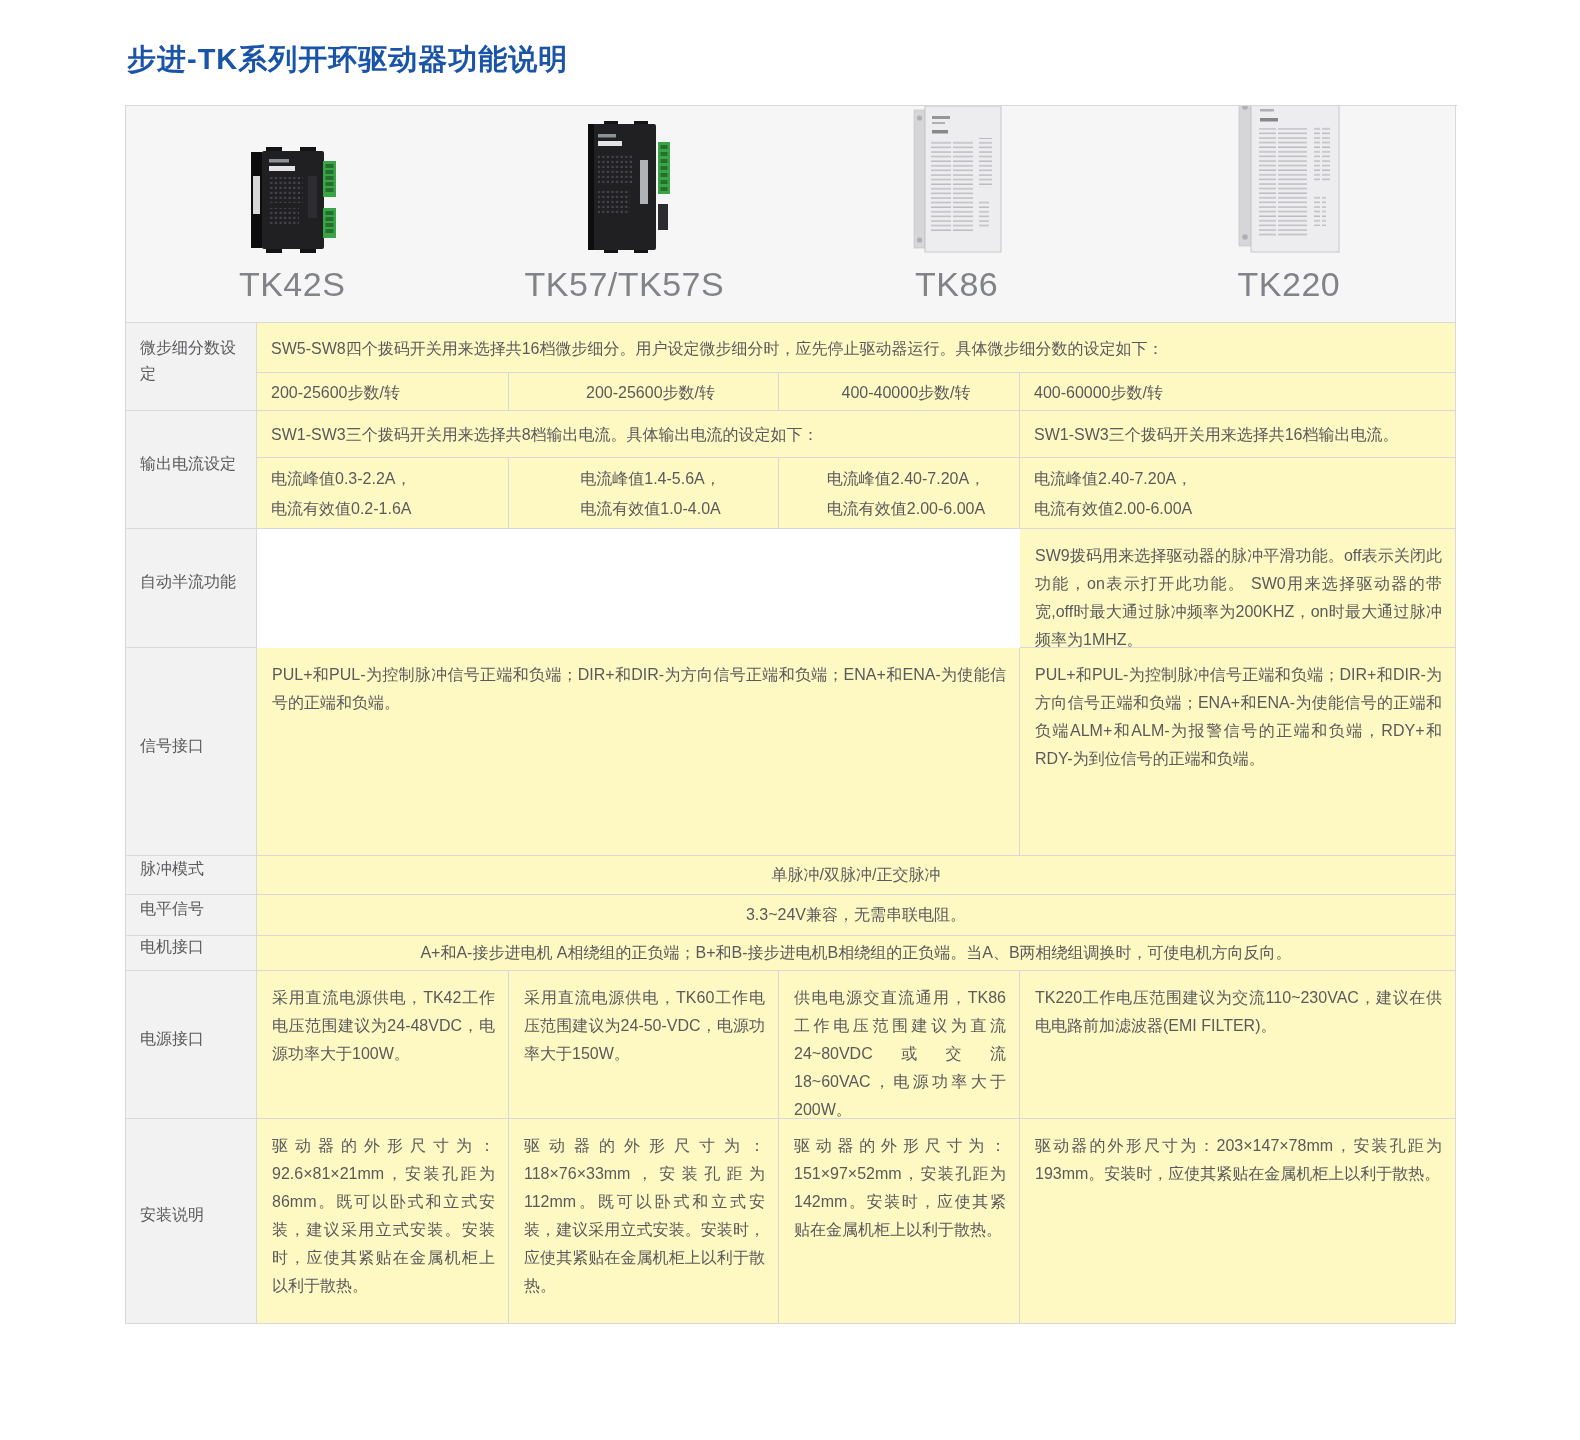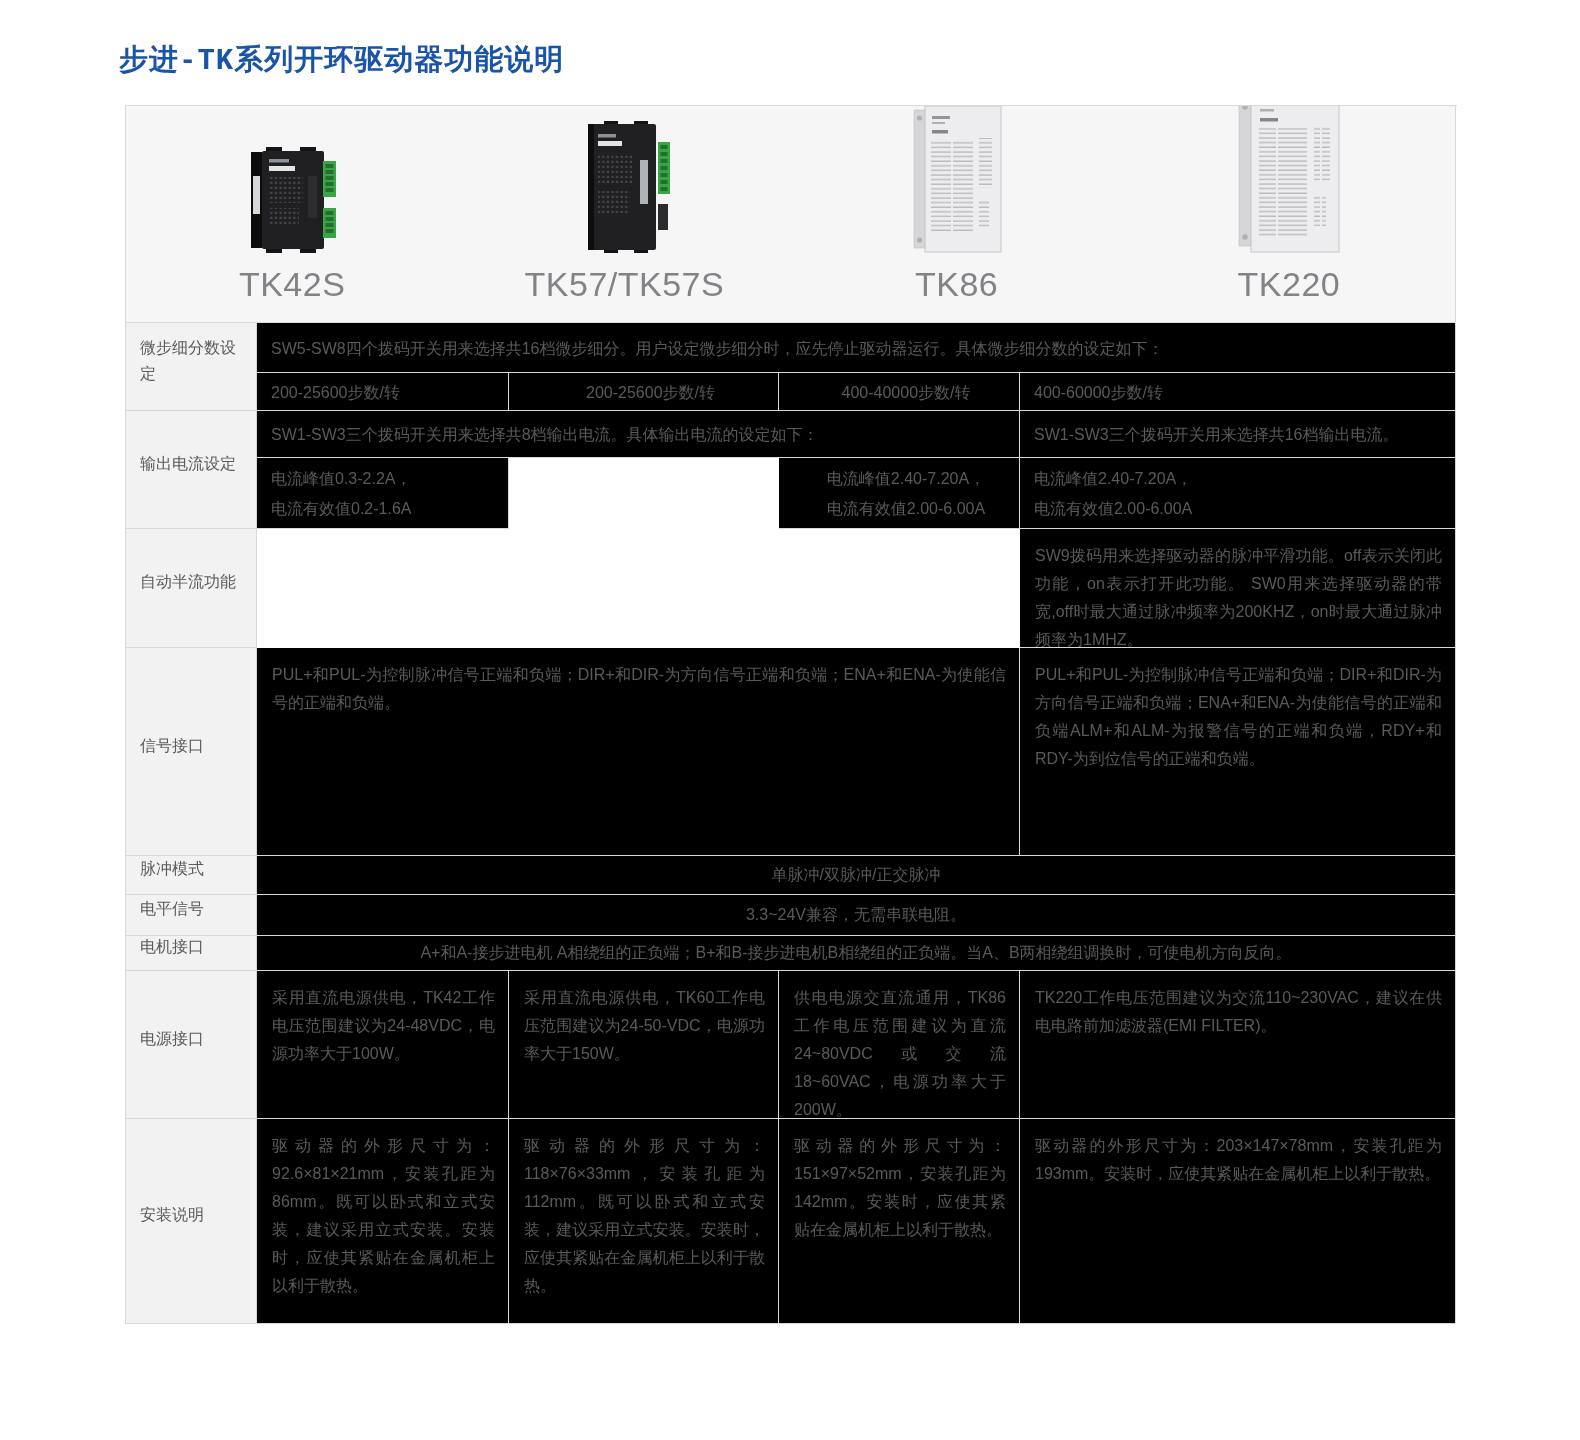--- a/index.html
+++ b/index.html
@@ -11,38 +11,37 @@
     --pname:#818386;
   }
   *{margin:0;padding:0;box-sizing:border-box;}
   html,body{background:#ffffff;}
   body{
     width:1580px;height:1440px;position:relative;overflow:hidden;
     font-family:"Liberation Sans","DejaVu Sans",sans-serif;
     color:var(--txt);
   }
   .title{
-    position:absolute;left:119px;top:40px;
+    position:absolute;left:127px;top:40px;
     font-size:29px;font-weight:600;color:var(--title-blue);
     letter-spacing:1px;
-    font-family:Liberation Mono, monospace;
   }
   .spec-table{
     position:absolute;left:125px;top:105px;width:1332px;
     display:grid;
     grid-template-columns:131px 252px 270px 241px 436px;
     grid-template-rows:217px 50px 38px 47px 71px 119px 208px 39px 41px 35px 148px 205px;
     border-top:1px solid var(--border);
     border-left:1px solid var(--border);
     font-size:16px;line-height:28px;
   }
   .cell{
     border-right:1px solid var(--border);
     border-bottom:1px solid var(--border);
-    overflow:hidden;background:#000000;
+    overflow:hidden;background:#fef9c3;
   }
   .lbl{
     background:var(--label-bg);
     display:flex;align-items:center;
     padding:0 10px 12px 14px;line-height:26px;
   }
   .intro{display:flex;align-items:center;padding:2px 14px 0 14px;line-height:24px;}
   .mid{display:flex;align-items:center;justify-content:center;text-align:left;padding:0 10px;}
   .val{display:flex;align-items:center;white-space:pre-line;line-height:30px;padding:2px 0 0 14px;}
   .val.center{justify-content:center;text-align:center;}
@@ -184,20 +183,22 @@
   <div class="cell val" style="grid-area:3/2/4/3">200-25600步数/转</div>
   <div class="cell val center" style="grid-area:3/3/4/4">200-25600步数/转</div>
   <div class="cell val center" style="grid-area:3/4/4/5">400-40000步数/转</div>
   <div class="cell val" style="grid-area:3/5/4/6">400-60000步数/转</div>
 
   <div class="cell lbl" style="grid-area:4/1/6/2">输出电流设定</div>
   <div class="cell intro" style="grid-area:4/2/5/5">SW1-SW3三个拨码开关用来选择共8档输出电流。具体输出电流的设定如下：</div>
   <div class="cell intro" style="grid-area:4/5/5/6">SW1-SW3三个拨码开关用来选择共16档输出电流。</div>
   <div class="cell val" style="grid-area:5/2/6/3">电流峰值0.3-2.2A，
 电流有效值0.2-1.6A</div>
+  <div class="cell val center" style="grid-area:5/3/6/4">电流峰值1.4-5.6A，
+电流有效值1.0-4.0A</div>
   <div class="cell val center" style="grid-area:5/4/6/5">电流峰值2.40-7.20A，
 电流有效值2.00-6.00A</div>
   <div class="cell val" style="grid-area:5/5/6/6">电流峰值2.40-7.20A，
 电流有效值2.00-6.00A</div>
 
   <div class="cell lbl" style="grid-area:6/1/7/2">自动半流功能</div>
   <div class="cell para" style="grid-area:6/5/7/6">SW9拨码用来选择驱动器的脉冲平滑功能。off表示关闭此功能，on表示打开此功能。 SW0用来选择驱动器的带宽,off时最大通过脉冲频率为200KHZ，on时最大通过脉冲频率为1MHZ。</div>
 
   <div class="cell lbl" style="grid-area:7/1/8/2">信号接口</div>
   <div class="cell para" style="grid-area:7/2/8/5">PUL+和PUL-为控制脉冲信号正端和负端；DIR+和DIR-为方向信号正端和负端；ENA+和ENA-为使能信号的正端和负端。</div>

